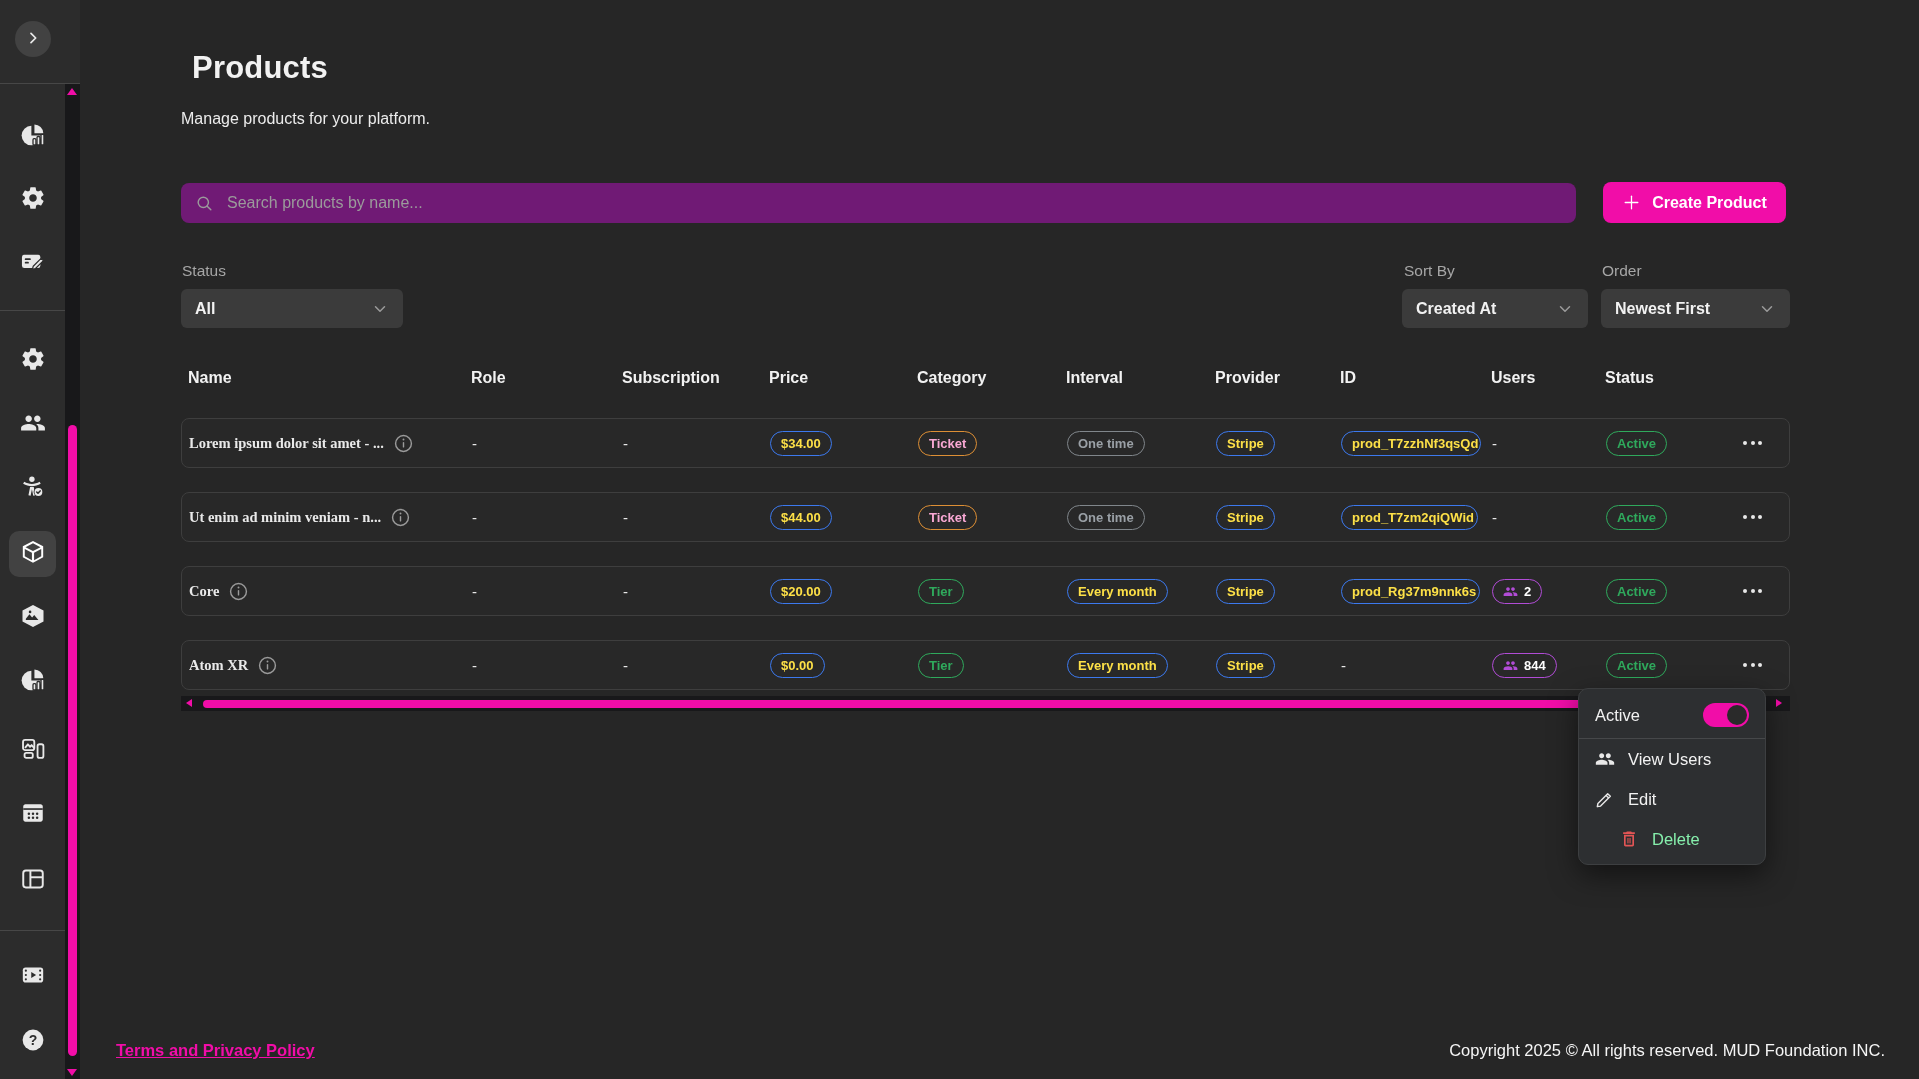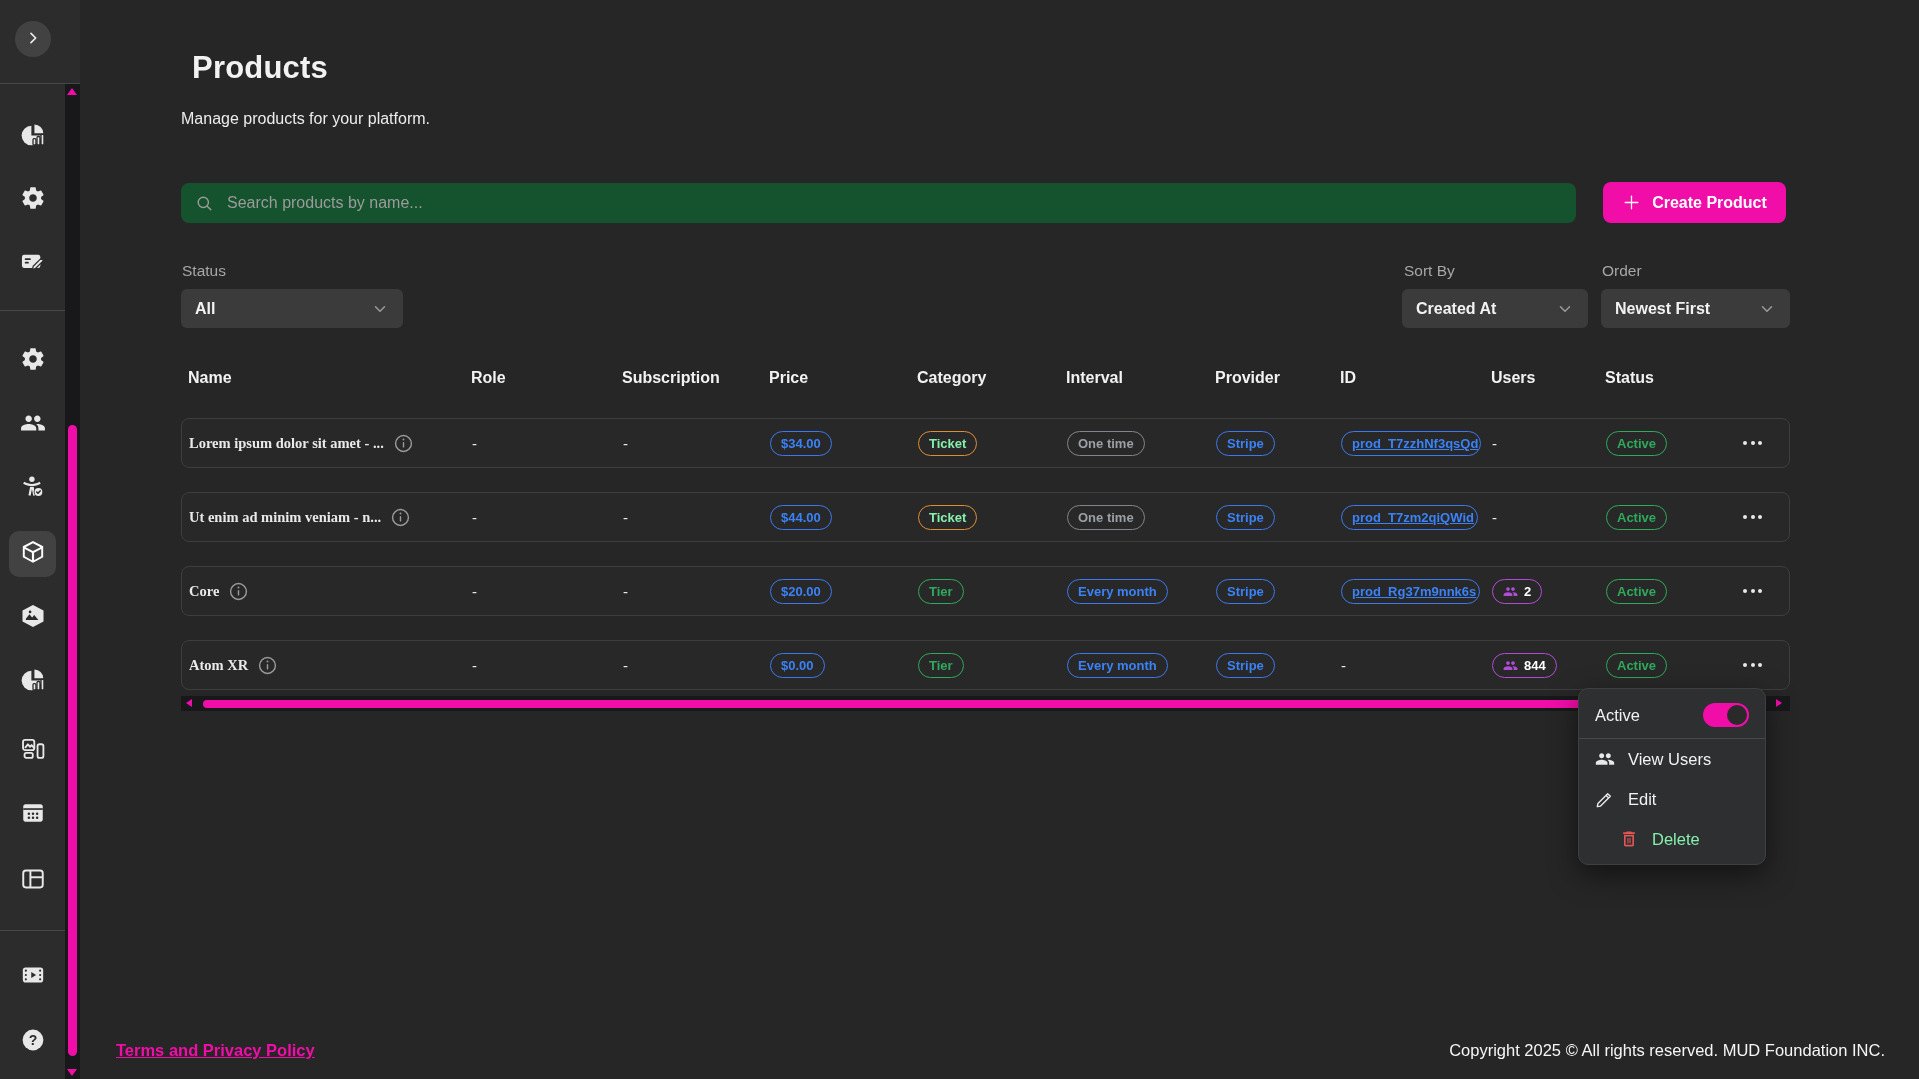--- a/index.html
+++ b/index.html
@@ -20,21 +20,21 @@
   .vscroll{position:absolute;left:65px;top:84px;width:15px;height:995px;background:#18181a;}
   .vscroll .thumb{position:absolute;left:3px;top:341px;width:9px;height:631px;background:#f10da8;border-radius:4.5px;}
   .tri-up{position:absolute;left:2px;top:4px;width:0;height:0;border-left:5.5px solid transparent;border-right:5.5px solid transparent;border-bottom:7px solid #f10da8;}
   .tri-down{position:absolute;left:2px;bottom:3px;width:0;height:0;border-left:5.5px solid transparent;border-right:5.5px solid transparent;border-top:7px solid #f10da8;}
 
   
   .page-title{position:absolute;left:192px;top:29px;font-size:31px;font-weight:bold;letter-spacing:.2px;text-align:center;}
   .page-subtitle{position:absolute;left:181px;top:94px;font-size:16px;color:#ececec;}
 
   
-  .search-box{position:absolute;left:181px;top:183px;width:1395px;height:40px;background:#14532d;border-radius:8px;
+  .search-box{position:absolute;left:181px;top:183px;width:1395px;height:40px;background:#701a75;border-radius:8px;
               display:flex;align-items:center;gap:11px;padding:0 14px;box-sizing:border-box;}
   .search-box input{flex:1;background:transparent;border:none;outline:none;color:#eee;font-size:16px;font-family:inherit;}
   .search-box input::placeholder{color:#9b9b9b;}
   .create-btn{position:absolute;left:1603px;top:182px;width:183px;height:41px;background:#f10da8;border:none;border-radius:8px;
               color:#fff;font-size:16px;font-weight:bold;display:flex;align-items:center;justify-content:center;gap:11px;
               cursor:pointer;font-family:inherit;}
 
   
   .filter-label{position:absolute;font-size:15.5px;color:#a6a6a6;}
   .select{position:absolute;top:289px;height:39px;background:#3b3b3b;border-radius:6px;display:flex;align-items:center;
@@ -46,25 +46,25 @@
          font-size:16px;font-weight:bold;}
   .trow{position:absolute;left:181px;width:1609px;height:50px;border:1px solid #3e3e3e;border-radius:8px;background:#282828;
         padding:0 14px 0 7px;box-sizing:border-box;}
   .cell{font-size:15px;color:#e9e9e9;}
   .name-cell{display:flex;align-items:center;gap:10px;}
   .rname{font-weight:bold;font-size:14.5px;white-space:nowrap;font-family:Liberation Serif, serif;}
   .info{display:inline-flex;width:19px;height:19px;cursor:pointer;flex:none;}
 
   .pill{display:inline-flex;align-items:center;height:25px;padding:0 10px;border-radius:13px;border:1.5px solid;
         font-size:13px;font-weight:bold;line-height:1;box-sizing:border-box;white-space:nowrap;}
-  .pill.blue{color:#3b82f6;border-color:#3c79ee;}
-  .pill.orange{color:#86efac;border-color:#dd8f35;}
+  .pill.blue{color:#fde047;border-color:#3c79ee;}
+  .pill.orange{color:#f9a8d4;border-color:#dd8f35;}
   .pill.green{color:#2fa95c;border-color:#2fa95c;}
   .pill.gray{color:#9aa0a6;border-color:#80868b;}
-  .idpill{max-width:140px;overflow:hidden;padding-right:3px;text-decoration:underline;}
+  .idpill{max-width:140px;overflow:hidden;padding-right:3px;}
   .ubadge{display:inline-flex;align-items:center;gap:6px;height:25px;padding:0 10px;border-radius:13px;
           border:1.5px solid #b14cd6;font-size:13px;font-weight:bold;color:#fff;box-sizing:border-box;}
   .ubadge svg{width:15px;height:15px;fill:#b14cd6;}
   .dots{display:flex;gap:3.5px;background:none;border:none;cursor:pointer;padding:6px;justify-self:center;}
   .dots i{width:4px;height:4px;border-radius:50%;background:#e8e8e8;display:block;}
 
   
   .hscroll{position:absolute;left:181px;top:696px;width:1609px;height:15px;background:#18181a;}
   .hscroll .thumb{position:absolute;left:22px;top:3.5px;width:1556px;height:8px;background:#f10da8;border-radius:4px;}
   .tri-left{position:absolute;left:5px;top:3px;width:0;height:0;border-top:4.5px solid transparent;border-bottom:4.5px solid transparent;border-right:6.5px solid #f10da8;}

